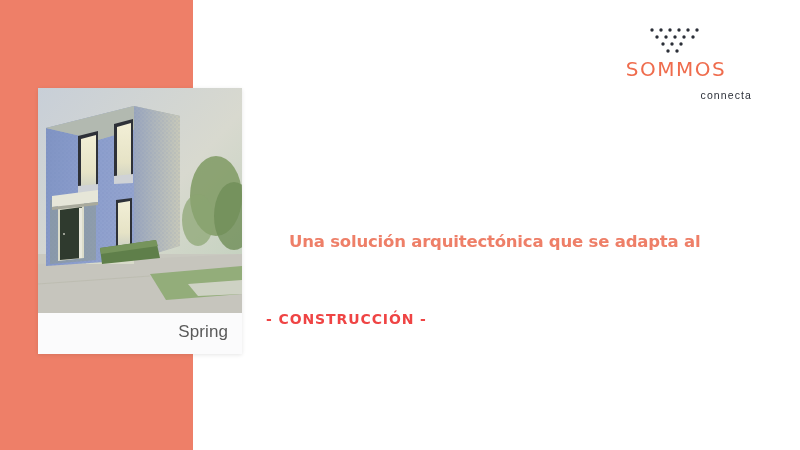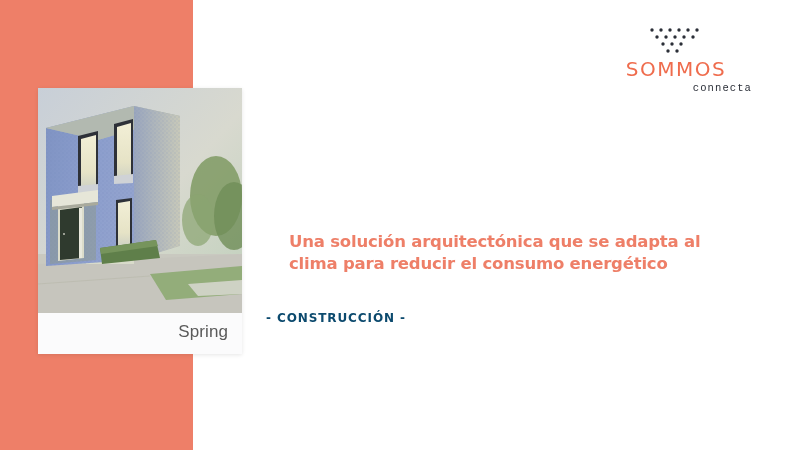--- a/index.html
+++ b/index.html
@@ -45,23 +45,23 @@
   
   .logo{position:absolute;right:44px;top:26px;width:160px;text-align:center;}
   .logo-dots{display:block;margin:0 auto 3px auto;}
   .logo-word{
     font-family:"DejaVu Sans", sans-serif;
     font-size:20px;font-weight:400;color:#ef6c4d;
     letter-spacing:1.5px;line-height:1;
     text-align:center;
   }
   .logo-sub{
-    font-family:Liberation Mono, monospace;
+    font-family:Liberation Sans, sans-serif;
     font-size:10.5px;color:#2b2f38;letter-spacing:1.1px;
-    text-align:right;margin-top:3px;padding-right:4px;
+    text-align:right;margin-top:10px;padding-right:4px;
   }
 
   
   .headline{
     position:absolute;left:266px;top:96px;width:420px;
   }
   .headline h1{
     margin:0;
     font-family:"DejaVu Sans", sans-serif;
     font-size:42px;line-height:0.96;
@@ -72,21 +72,21 @@
     position:absolute;left:266px;top:231px;width:420px;
     font-family:"DejaVu Sans", sans-serif;
     font-size:16.5px;line-height:1.34;
     font-weight:bold;color:#ee7f68;
     letter-spacing:-0.2px;
     margin-left:23px;
   }
   .category{
     position:absolute;left:266px;top:311px;
     font-family:"DejaVu Sans", sans-serif;
-    font-size:12px;font-weight:bold;color:#0c4a6e;
+    font-size:14px;font-weight:bold;color:#ef4444;
     letter-spacing:0.9px;
   }
 
   
   .footer{position:absolute;left:0;bottom:0;width:800px;height:80px;}
 </style>
 </head>
 <body>
 
 <div class="slide">
@@ -199,21 +199,20 @@
           <circle cx="31" cy="25" r="1.7"></circle>
       </g>
     </svg>
     <div class="logo-word">SOMMOS</div>
     <div class="logo-sub">connecta</div>
   </div>
 
 
   <div class="subtitle">
     <span>Una solución arquitectónica que se adapta al</span><br>
-    <span>clima para reducir el consumo energético</span>
   </div>
 
   <div class="category">- CONSTRUCCIÓN -</div>
 
   <div class="footer">
 
     
 
     
 

